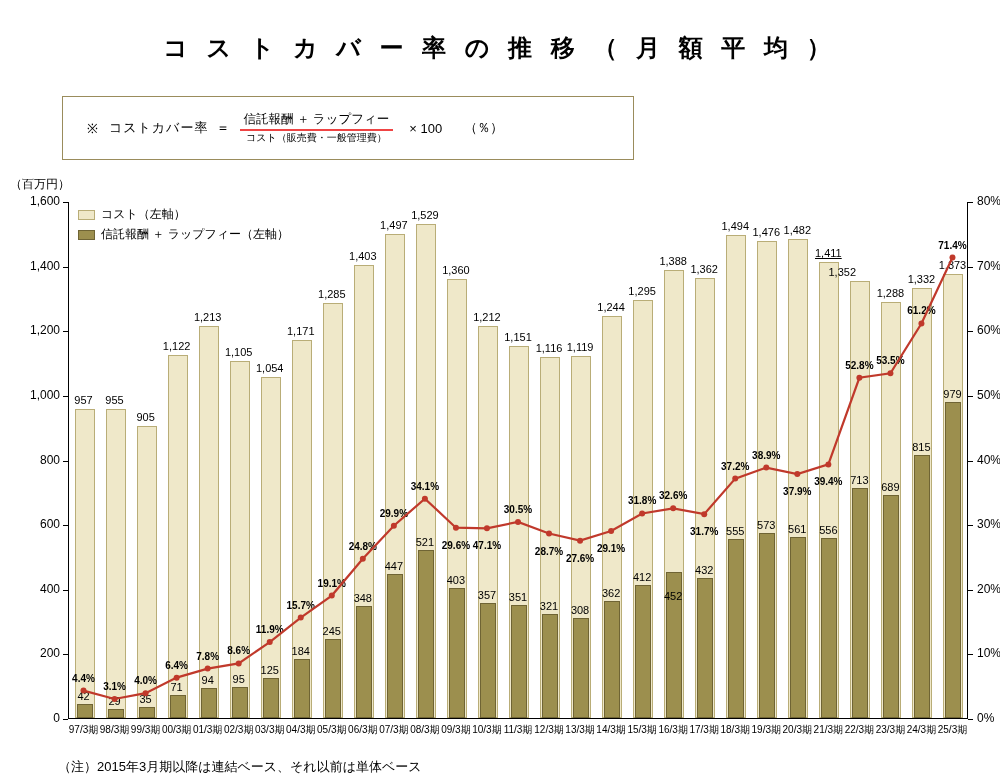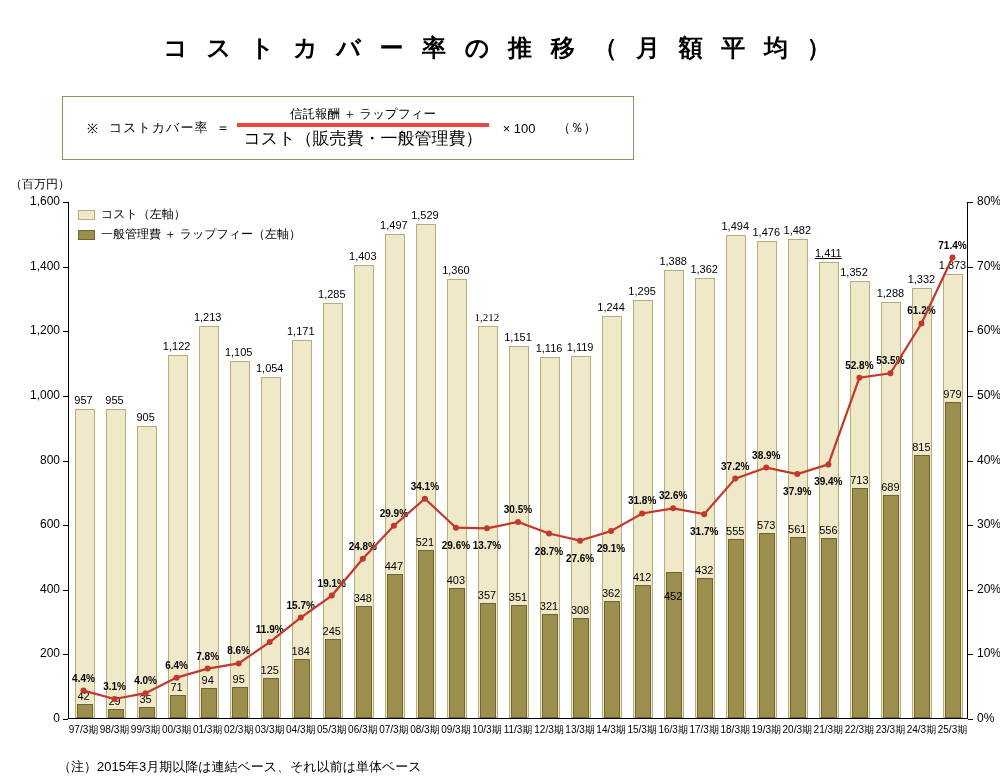--- a/index.html
+++ b/index.html
@@ -21,21 +21,21 @@
     position:absolute;left:62px;top:96px;width:572px;height:64px;
     border:1px solid #9a8c5c;
     box-sizing:border-box;
     display:flex;align-items:center;
   }
   .f-note{font-size:13px;margin-left:24px;letter-spacing:1px;}
   .f-label{font-size:13px;margin-left:10px;letter-spacing:1px;}
   .f-eq{font-size:13px;margin:0 8px;}
   .frac{display:inline-flex;flex-direction:column;align-items:center;line-height:1.25;}
   .frac .num{font-size:12.5px;padding:0 6px 1px 6px;}
-  .frac .den{font-size:17px;padding:1px 6px 0 6px;border-top:4px solid #ef4444;font-family:Liberation Serif, serif;}
+  .frac .den{font-size:10px;padding:1px 6px 0 6px;border-top:2px solid #ef4444;font-family:Liberation Serif, serif;}
   .f-mult{font-size:13px;margin-left:14px;}
   .f-pct{font-size:13px;margin-left:22px;}
 
   #unit-left{position:absolute;left:10px;top:176px;font-size:12px;}
 
   
   #plot{
     position:absolute;
     left:68px;top:202px;
     width:900px;height:517px;
@@ -241,21 +241,21 @@
     <div class="x-label" style="left: 339.828px; top: 723px; position: absolute;">06/3期</div>
     <div class="bar-val" style="left: 370.862px; top: 219.282px;">1,497</div>
     <div class="bar-val" style="left: 370.862px; top: 559.563px;">447</div>
     <div class="x-label" style="left: 370.862px; top: 723px; position: absolute;">07/3期</div>
     <div class="bar-val" style="left: 401.897px; top: 208.942px;">1,529</div>
     <div class="bar-val" style="left: 401.897px; top: 535.652px;">521</div>
     <div class="x-label" style="left: 401.897px; top: 723px; position: absolute;">08/3期</div>
     <div class="bar-val" style="left: 432.931px; top: 263.55px;">1,360</div>
     <div class="bar-val" style="left: 432.931px; top: 573.781px;">403</div>
     <div class="x-label" style="left: 432.931px; top: 723px; position: absolute;">09/3期</div>
-    <div class="bar-val" style="left: 463.966px; top: 311.373px; font-family: Liberation Serif, serif;">1,212</div>
+    <div class="bar-val" style="left: 463.966px; top: 311.373px;">1,212</div>
     <div class="bar-val" style="left: 463.966px; top: 588.644px;">357</div>
     <div class="x-label" style="left: 463.966px; top: 723px; position: absolute;">10/3期</div>
     <div class="bar-val" style="left: 495px; top: 331.083px;">1,151</div>
     <div class="bar-val" style="left: 495px; top: 590.583px;">351</div>
     <div class="x-label" style="left: 495px; top: 723px; position: absolute;">11/3期</div>
     <div class="bar-val" style="left: 526.034px; top: 342.392px;">1,116</div>
     <div class="bar-val" style="left: 526.034px; top: 600.277px;">321</div>
     <div class="x-label" style="left: 526.034px; top: 723px; position: absolute;">12/3期</div>
     <div class="bar-val" style="left: 557.069px; top: 341.423px;">1,119</div>
     <div class="bar-val" style="left: 557.069px; top: 604.477px;">308</div>
@@ -277,21 +277,21 @@
     <div class="x-label" style="left: 712.241px; top: 723px; position: absolute;">18/3期</div>
     <div class="bar-val" style="left: 743.276px; top: 226.067px;">1,476</div>
     <div class="bar-val" style="left: 743.276px; top: 518.849px;">573</div>
     <div class="x-label" style="left: 743.276px; top: 723px; position: absolute;">19/3期</div>
     <div class="bar-val" style="left: 774.31px; top: 224.129px;">1,482</div>
     <div class="bar-val" style="left: 774.31px; top: 522.727px;">561</div>
     <div class="x-label" style="left: 774.31px; top: 723px; position: absolute;">20/3期</div>
     <div class="bar-val" style="left: 805.345px; top: 247.071px; text-decoration: underline;">1,411</div>
     <div class="bar-val" style="left: 805.345px; top: 524.342px;">556</div>
     <div class="x-label" style="left: 805.345px; top: 723px; position: absolute;">21/3期</div>
-    <div class="bar-val" style="left: 831px; top: 266.135px;">1,352</div>
+    <div class="bar-val" style="left: 810px; top: 266.135px; text-align: right;">1,352</div>
     <div class="bar-val" style="left: 836.379px; top: 473.612px;">713</div>
     <div class="x-label" style="left: 836.379px; top: 723px; position: absolute;">22/3期</div>
     <div class="bar-val" style="left: 867.414px; top: 286.815px;">1,288</div>
     <div class="bar-val" style="left: 867.414px; top: 481.367px;">689</div>
     <div class="x-label" style="left: 867.414px; top: 723px; position: absolute;">23/3期</div>
     <div class="bar-val" style="left: 898.448px; top: 272.597px;">1,332</div>
     <div class="bar-val" style="left: 898.448px; top: 440.653px;">815</div>
     <div class="x-label" style="left: 898.448px; top: 723px; position: absolute;">24/3期</div>
     <div class="bar-val" style="left: 929.483px; top: 259.349px;">1,373</div>
     <div class="bar-val" style="left: 929.483px; top: 387.661px;">979</div>
@@ -302,21 +302,21 @@
     <div class="pct-label" style="left: 152.621px; top: 659.64px;">6.4%</div>
     <div class="pct-label" style="left: 183.655px; top: 650.592px;">7.8%</div>
     <div class="pct-label" style="left: 214.69px; top: 645.422px;">8.6%</div>
     <div class="pct-label" style="left: 245.724px; top: 624.096px;">11.9%</div>
     <div class="pct-label" style="left: 276.759px; top: 599.539px;">15.7%</div>
     <div class="pct-label" style="left: 307.793px; top: 577.566px;">19.1%</div>
     <div class="pct-label" style="left: 338.828px; top: 540.73px;">24.8%</div>
     <div class="pct-label" style="left: 369.862px; top: 507.771px;">29.9%</div>
     <div class="pct-label" style="left: 400.897px; top: 480.629px;">34.1%</div>
     <div class="pct-label" style="left: 431.931px; top: 539.71px;">29.6%</div>
-    <div class="pct-label" style="left: 462.966px; top: 540.356px;">13.7%</div>
+    <div class="pct-label" style="left: 462.966px; top: 540.356px;">47.1%</div>
     <div class="pct-label" style="left: 494px; top: 503.894px;">30.5%</div>
     <div class="pct-label" style="left: 525.034px; top: 545.526px;">28.7%</div>
     <div class="pct-label" style="left: 556.069px; top: 552.635px;">27.6%</div>
     <div class="pct-label" style="left: 587.103px; top: 542.941px;">29.1%</div>
     <div class="pct-label" style="left: 618.138px; top: 495.493px;">31.8%</div>
     <div class="pct-label" style="left: 649.172px; top: 490.322px;">32.6%</div>
     <div class="pct-label" style="left: 680.207px; top: 526.139px;">31.7%</div>
     <div class="pct-label" style="left: 711.241px; top: 460.595px;">37.2%</div>
     <div class="pct-label" style="left: 742.276px; top: 449.609px;">38.9%</div>
     <div class="pct-label" style="left: 773.31px; top: 486.071px;">37.9%</div>
@@ -327,21 +327,21 @@
     <div class="pct-label" style="left: 928.483px; top: 239.577px;">71.4%</div>
   </div>
 
 <div id="legend">
   <div class="lg-row">
     <span class="sw cost"></span>
     <span>コスト（左軸）</span>
   </div>
   <div class="lg-row">
     <span class="sw fee"></span>
-    <span>一般管理費 ＋ ラップフィー（左軸）</span>
+    <span>信託報酬 ＋ ラップフィー（左軸）</span>
   </div>
 </div>
 
 <div id="note">（注）2015年3月期以降は連結ベース、それ以前は単体ベース</div>
 
 <svg width="900" height="517" style="position: absolute; left: 68px; top: 202px;">
     <polyline points="15.517241379310345,488.565 46.55172413793103,496.96625 77.58620689655173,491.15 108.62068965517241,475.64000000000004 139.6551724137931,466.5925 170.6896551724138,461.42249999999996 201.72413793103448,440.09625000000005 232.75862068965517,415.53875 263.7931034482759,393.56624999999997 294.82758620689657,356.72999999999996 325.86206896551727,323.77125 356.89655172413796,296.62874999999997 387.9310344827586,325.71 418.9655172413793,326.35625 450,319.89375 481.0344827586207,331.52625 512.0689655172414,338.635 543.1034482758621,328.94124999999997 574.1379310344828,311.4925 605.1724137931035,306.3225 636.2068965517242,312.13875 667.2413793103449,276.59499999999997 698.2758620689656,265.60875000000004 729.3103448275863,272.07125 760.3448275862069,262.37750000000005 791.3793103448276,175.78000000000003 822.4137931034483,171.25625000000002 853.448275862069,121.49499999999999 884.4827586206897,55.577499999999965" fill="none" stroke="#c0392b" stroke-width="2.2"></polyline>
     <circle cx="15.517241379310345" cy="488.565" r="3" fill="#c0392b"></circle>
     <circle cx="46.55172413793103" cy="496.96625" r="3" fill="#c0392b"></circle>
     <circle cx="77.58620689655173" cy="491.15" r="3" fill="#c0392b"></circle>

